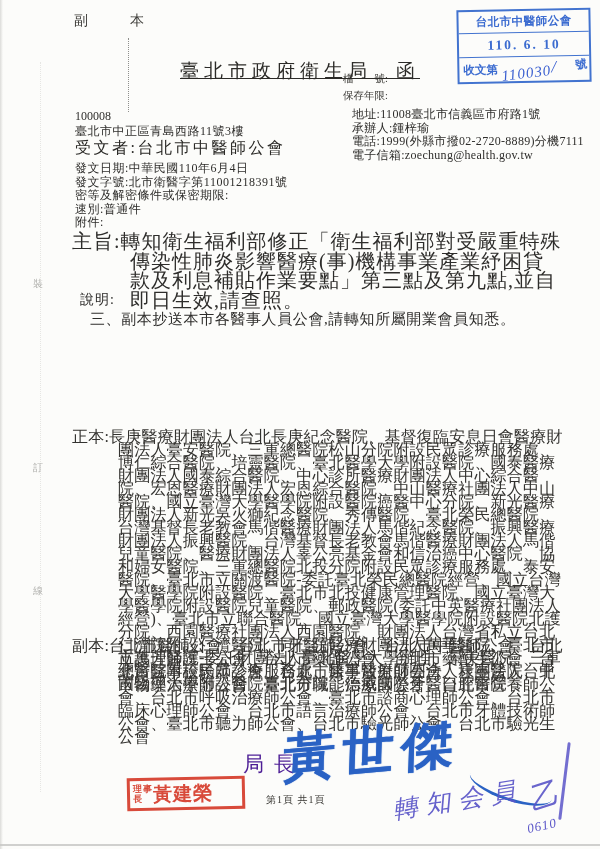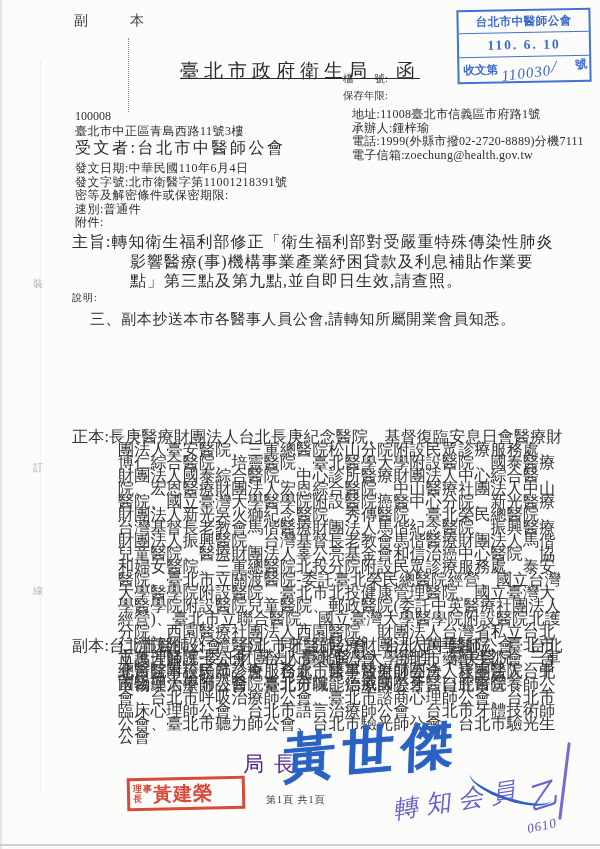--- a/index.html
+++ b/index.html
@@ -30,23 +30,23 @@
   
   .postal{left:75px;top:109px;font-size:12px;}
   .raddr{left:75px;top:123px;font-size:12px;letter-spacing:.5px;}
   .rline{left:75px;top:138px;font-size:16px;letter-spacing:2.5px;color:#2b2a27;}
   .metaL{left:75px;top:162px;font-size:12px;line-height:13.5px;letter-spacing:.5px;}
   .metaR{left:352px;top:108px;font-size:12px;line-height:13.5px;letter-spacing:.3px;}
   .metaR .ln{padding-left:36px;text-indent:-36px;}
   .metaR .ln.addr{width:192px;}
   .metaR .ln.phone{width:224px;}
   
-  .subject{left:72px;top:232px;width:492px;font-size:16px;line-height:19.5px;letter-spacing:1px;}
+  .subject{left:72px;top:232px;width:492px;font-size:20px;line-height:19.5px;letter-spacing:1px;}
   .subject .hang{padding-left:58px;text-indent:-58px;}
-  .expl-label{left:72px;top:291px;font-size:10px;letter-spacing:1px;}
+  .expl-label{left:80px;top:291px;font-size:14px;letter-spacing:1px;}
   .expl-items{left:90px;top:310px;width:478px;font-size:15px;line-height:18.6px;letter-spacing:.6px;}
   .expl-items .hang{padding-left:38px;text-indent:-38px;}
   
   .dist{width:492px;font-size:16px;line-height:13px;letter-spacing:.2px;color:#33322f;}
   .dist .hang{padding-left:46px;text-indent:-46px;}
   .orig{left:72px;top:430px;}
   .copy{left:72px;top:639px;}
   
   .director{left:243px;top:750px;font-size:21px;letter-spacing:10px;color:#4c1d95;}
   .sig-name{left:283px;top:712px;width:280px;font-size:52px;font-weight:bold;color:#2a62c4;

